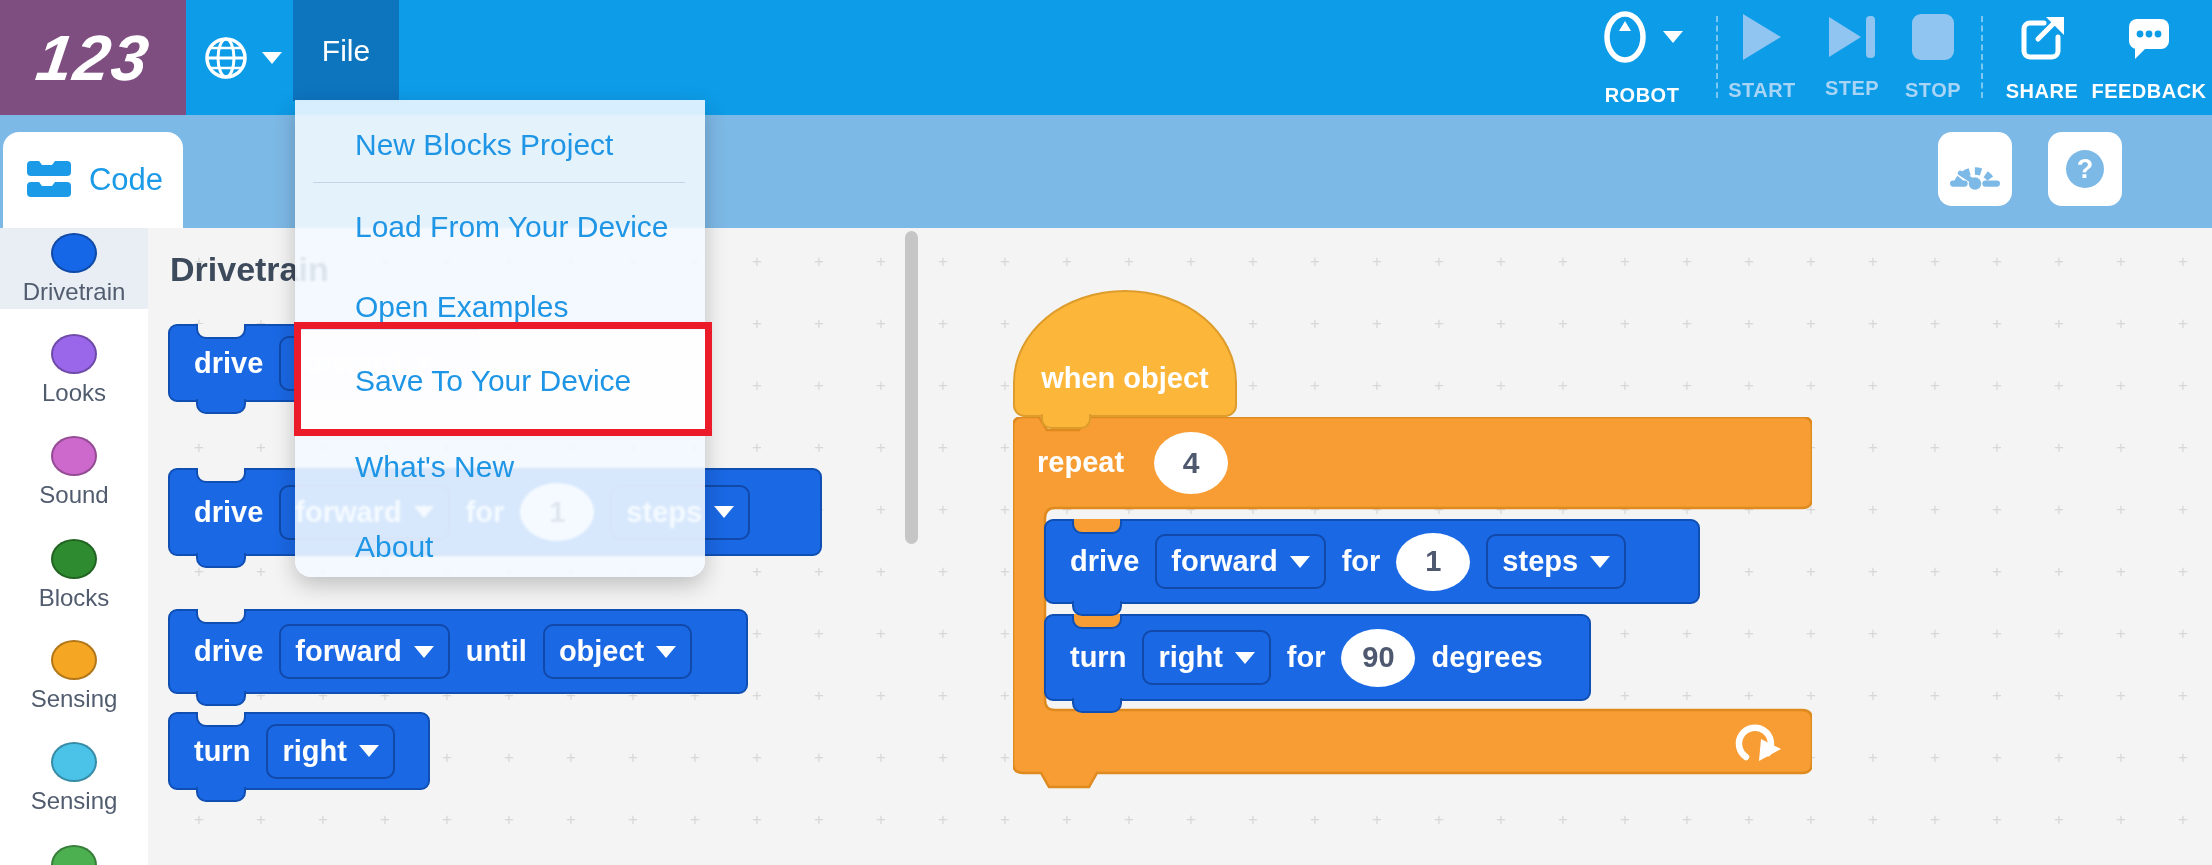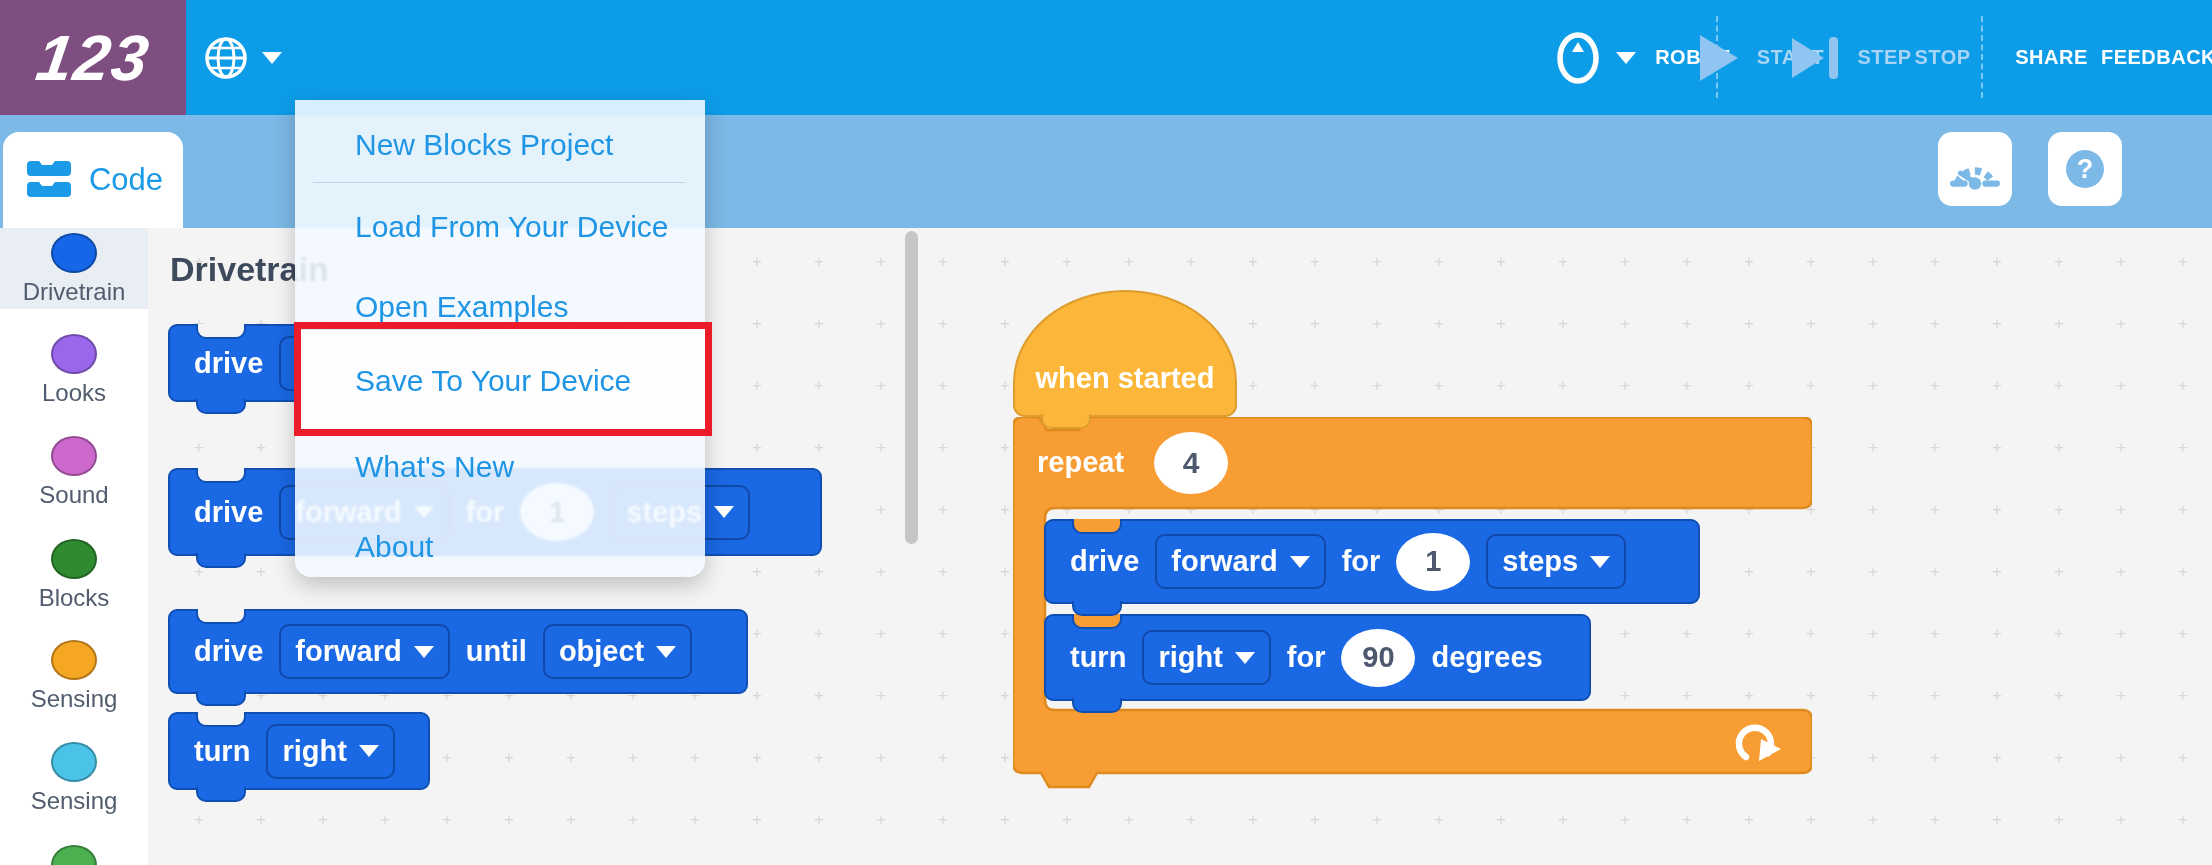--- a/index.html
+++ b/index.html
@@ -13,21 +13,21 @@
         font-size:64px;font-weight:bold;font-style:italic;transform-origin:center;letter-spacing:2px;}
   .globe-btn{position:absolute;left:192px;top:0;width:100px;height:115px;display:flex;
         align-items:center;justify-content:center;gap:12px;}
   .file-btn{position:absolute;left:293px;top:0;width:106px;height:101px;background:#0D74BE;
         display:flex;align-items:center;justify-content:center;color:#fff;font-size:30px;}
   .tutorials{position:absolute;left:408px;top:0;width:130px;height:115px;display:flex;flex-direction:column;
         align-items:center;justify-content:center;gap:6px;color:#fff;}
   .tutorials .lbl{font-size:19px;font-weight:bold;letter-spacing:.5px;}
   .title-chip{position:absolute;left:857px;top:14px;width:422px;height:82px;background:#0C86D8;border-radius:10px;
         display:flex;align-items:center;justify-content:center;gap:22px;color:#fff;font-size:34px;font-weight:600;}
-  .tb-group{position:absolute;top:0;height:115px;display:flex;flex-direction:row;align-items:center;
+  .tb-group{position:absolute;top:0;height:115px;display:flex;flex-direction:column;align-items:center;
         justify-content:center;gap:19px;}
   .tb-label{font-size:20px;font-weight:bold;color:#fff;letter-spacing:.5px;}
   .tb-label.dim{color:#A8D4F6;}
   .tb-sep{position:absolute;top:16px;height:82px;width:0;border-left:2px dashed rgba(255,255,255,.45);}
   .caret-w{width:0;height:0;border-left:10px solid transparent;border-right:10px solid transparent;
         border-top:12px solid #fff;display:inline-block;}
   .tri-start{width:0;height:0;border-top:23px solid transparent;border-bottom:23px solid transparent;
         border-left:38px solid #8FC5F0;}
   .step-ic{display:flex;align-items:center;gap:5px;}
   .tri-step{width:0;height:0;border-top:20px solid transparent;border-bottom:20px solid transparent;
@@ -488,21 +488,21 @@
         <g>
           <path d="M733,340 A16,16 0 1 1 755,336" stroke="#fff" stroke-width="6.5" fill="none" stroke-linecap="round"></path>
           <polygon points="748,322 768,332 746,344" fill="#fff"></polygon>
         </g>
       </svg>
     </div>
     <span class="repeat-label">repeat</span>
     <span class="repeat-oval">4</span>
 
     <div class="hat">
-      <span>when started</span>
+      <span>when object</span>
     </div>
 
     <div class="blk blue" style="left:896px;top:386px;width:547px;height:87px;--notch:#F79D33;">
       <span>turn</span>
       <span class="dd">
         <span>right</span>
         <i class="car"></i>
       </span>
       <span>for</span>
       <span class="oval">90</span>
@@ -588,20 +588,23 @@
       <svg width="48" height="48" viewBox="0 0 48 48">
         <circle cx="24" cy="24" r="19" stroke="#fff" stroke-width="3.5" fill="none"></circle>
         <ellipse cx="24" cy="24" rx="8" ry="19" stroke="#fff" stroke-width="3" fill="none"></ellipse>
         <line x1="5" y1="24" x2="43" y2="24" stroke="#fff" stroke-width="3"></line>
         <line x1="8" y1="14" x2="40" y2="14" stroke="#fff" stroke-width="2.5"></line>
         <line x1="8" y1="34" x2="40" y2="34" stroke="#fff" stroke-width="2.5"></line>
       </svg>
       <i class="caret-w"></i>
     </div>
 
+    <div class="file-btn">
+      <span>File</span>
+    </div>
 
 
 
     <div class="tb-group" style="left:1582px;width:120px;">
       <div style="display:flex;align-items:center;gap:14px;">
         <svg width="48" height="56" viewBox="0 0 48 56">
           <ellipse cx="24" cy="28" rx="18" ry="23" stroke="#fff" stroke-width="5.5" fill="none"></ellipse>
           <polygon points="24,12 18,22 30,22" fill="#fff"></polygon>
         </svg>
         <i class="caret-w"></i>

